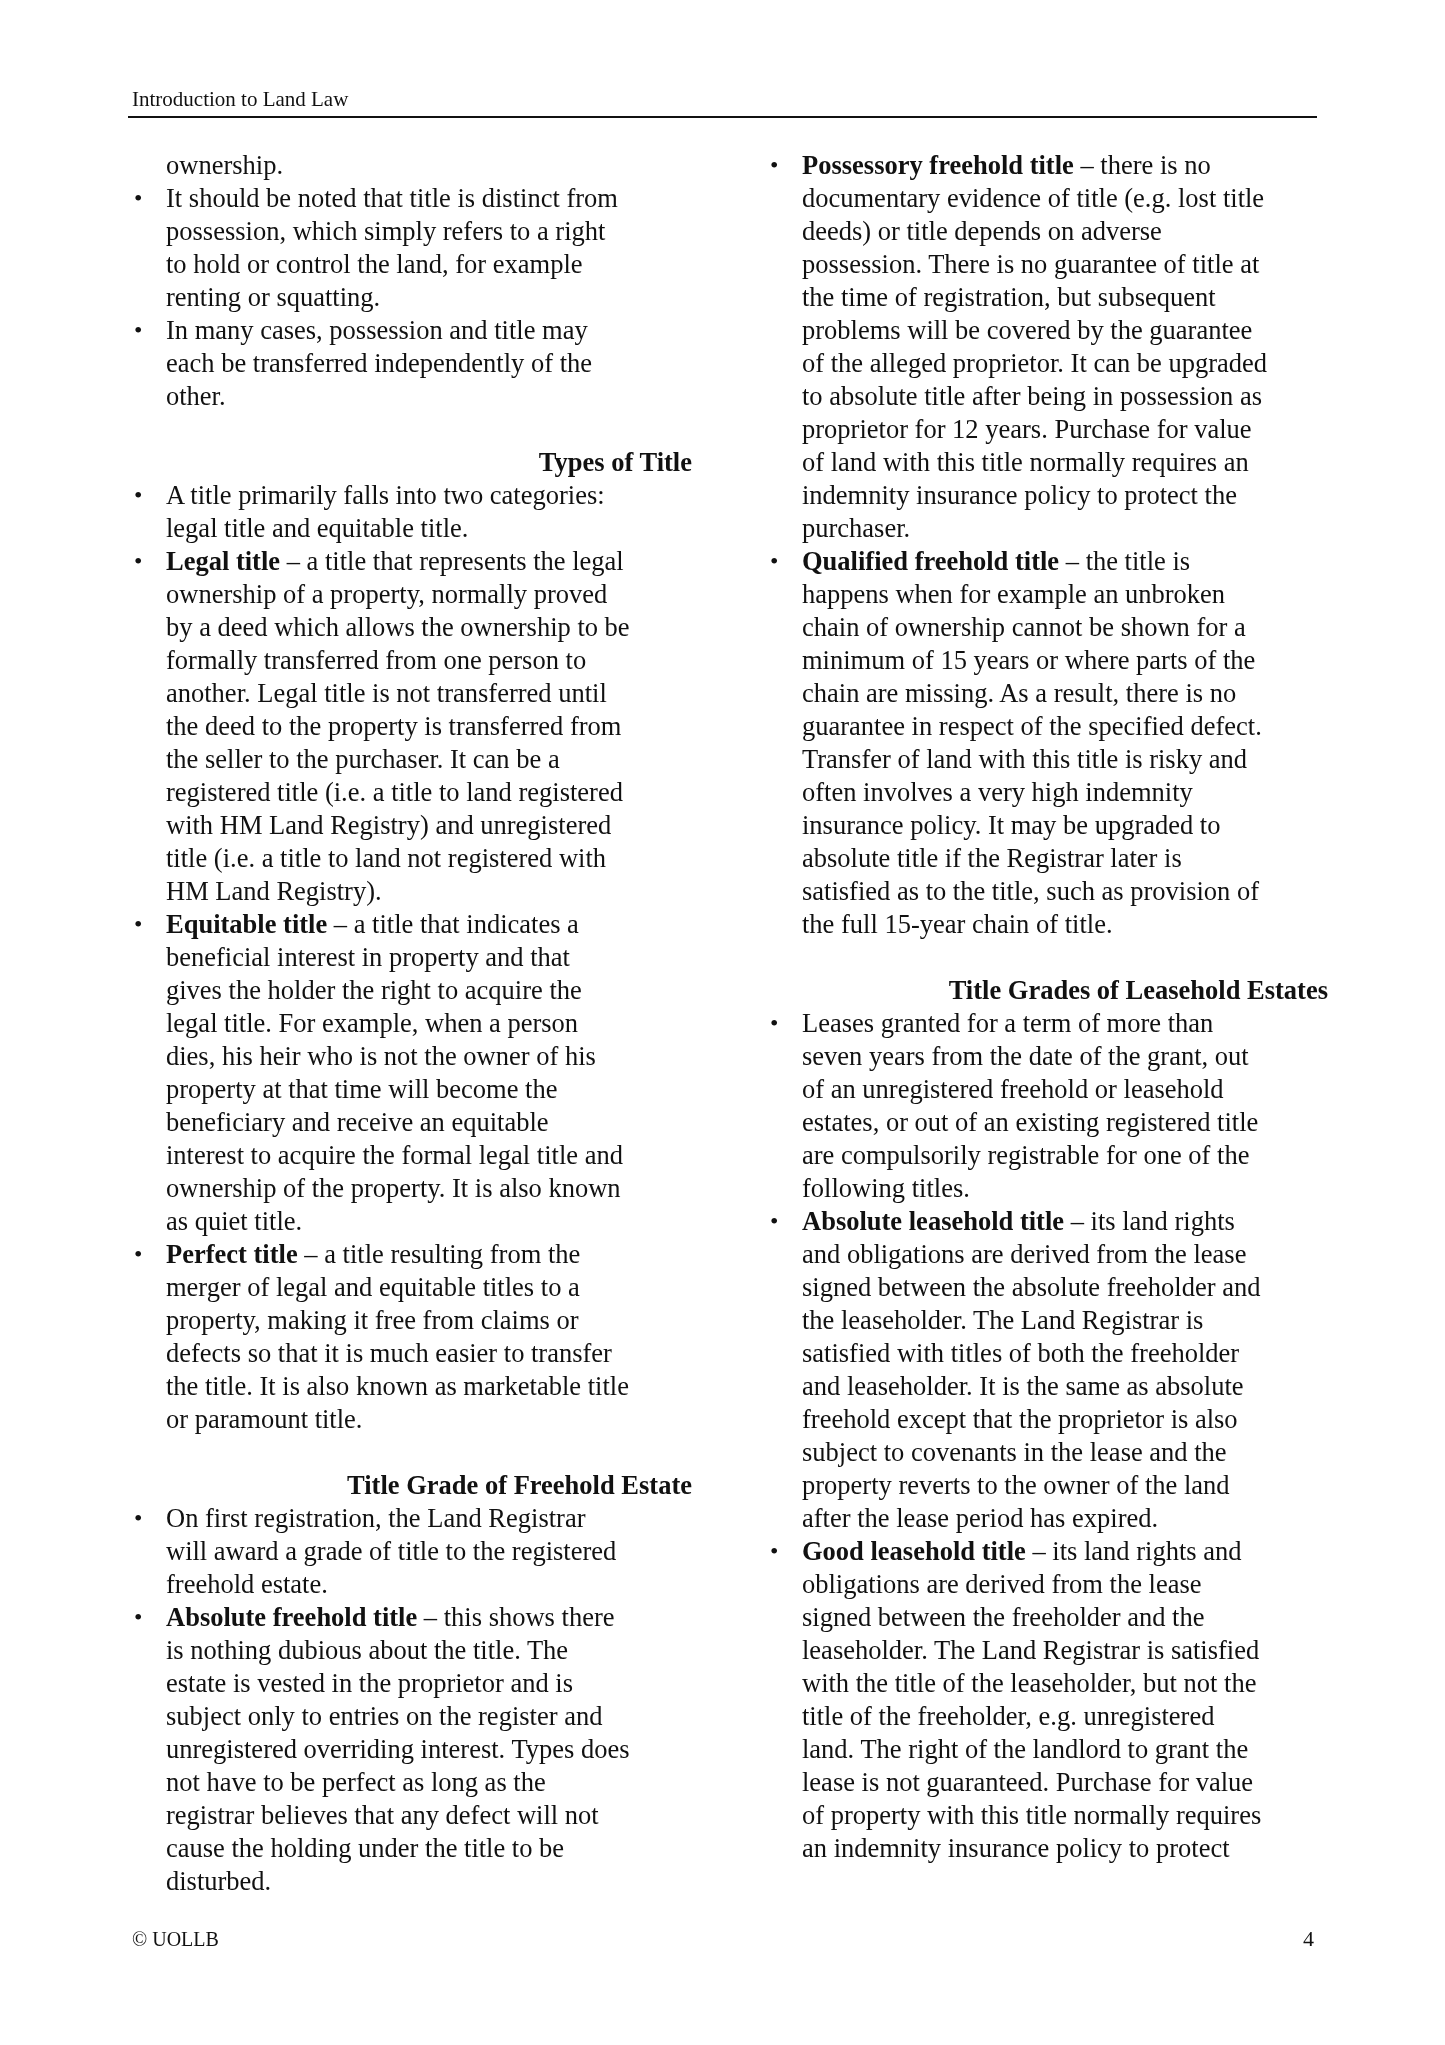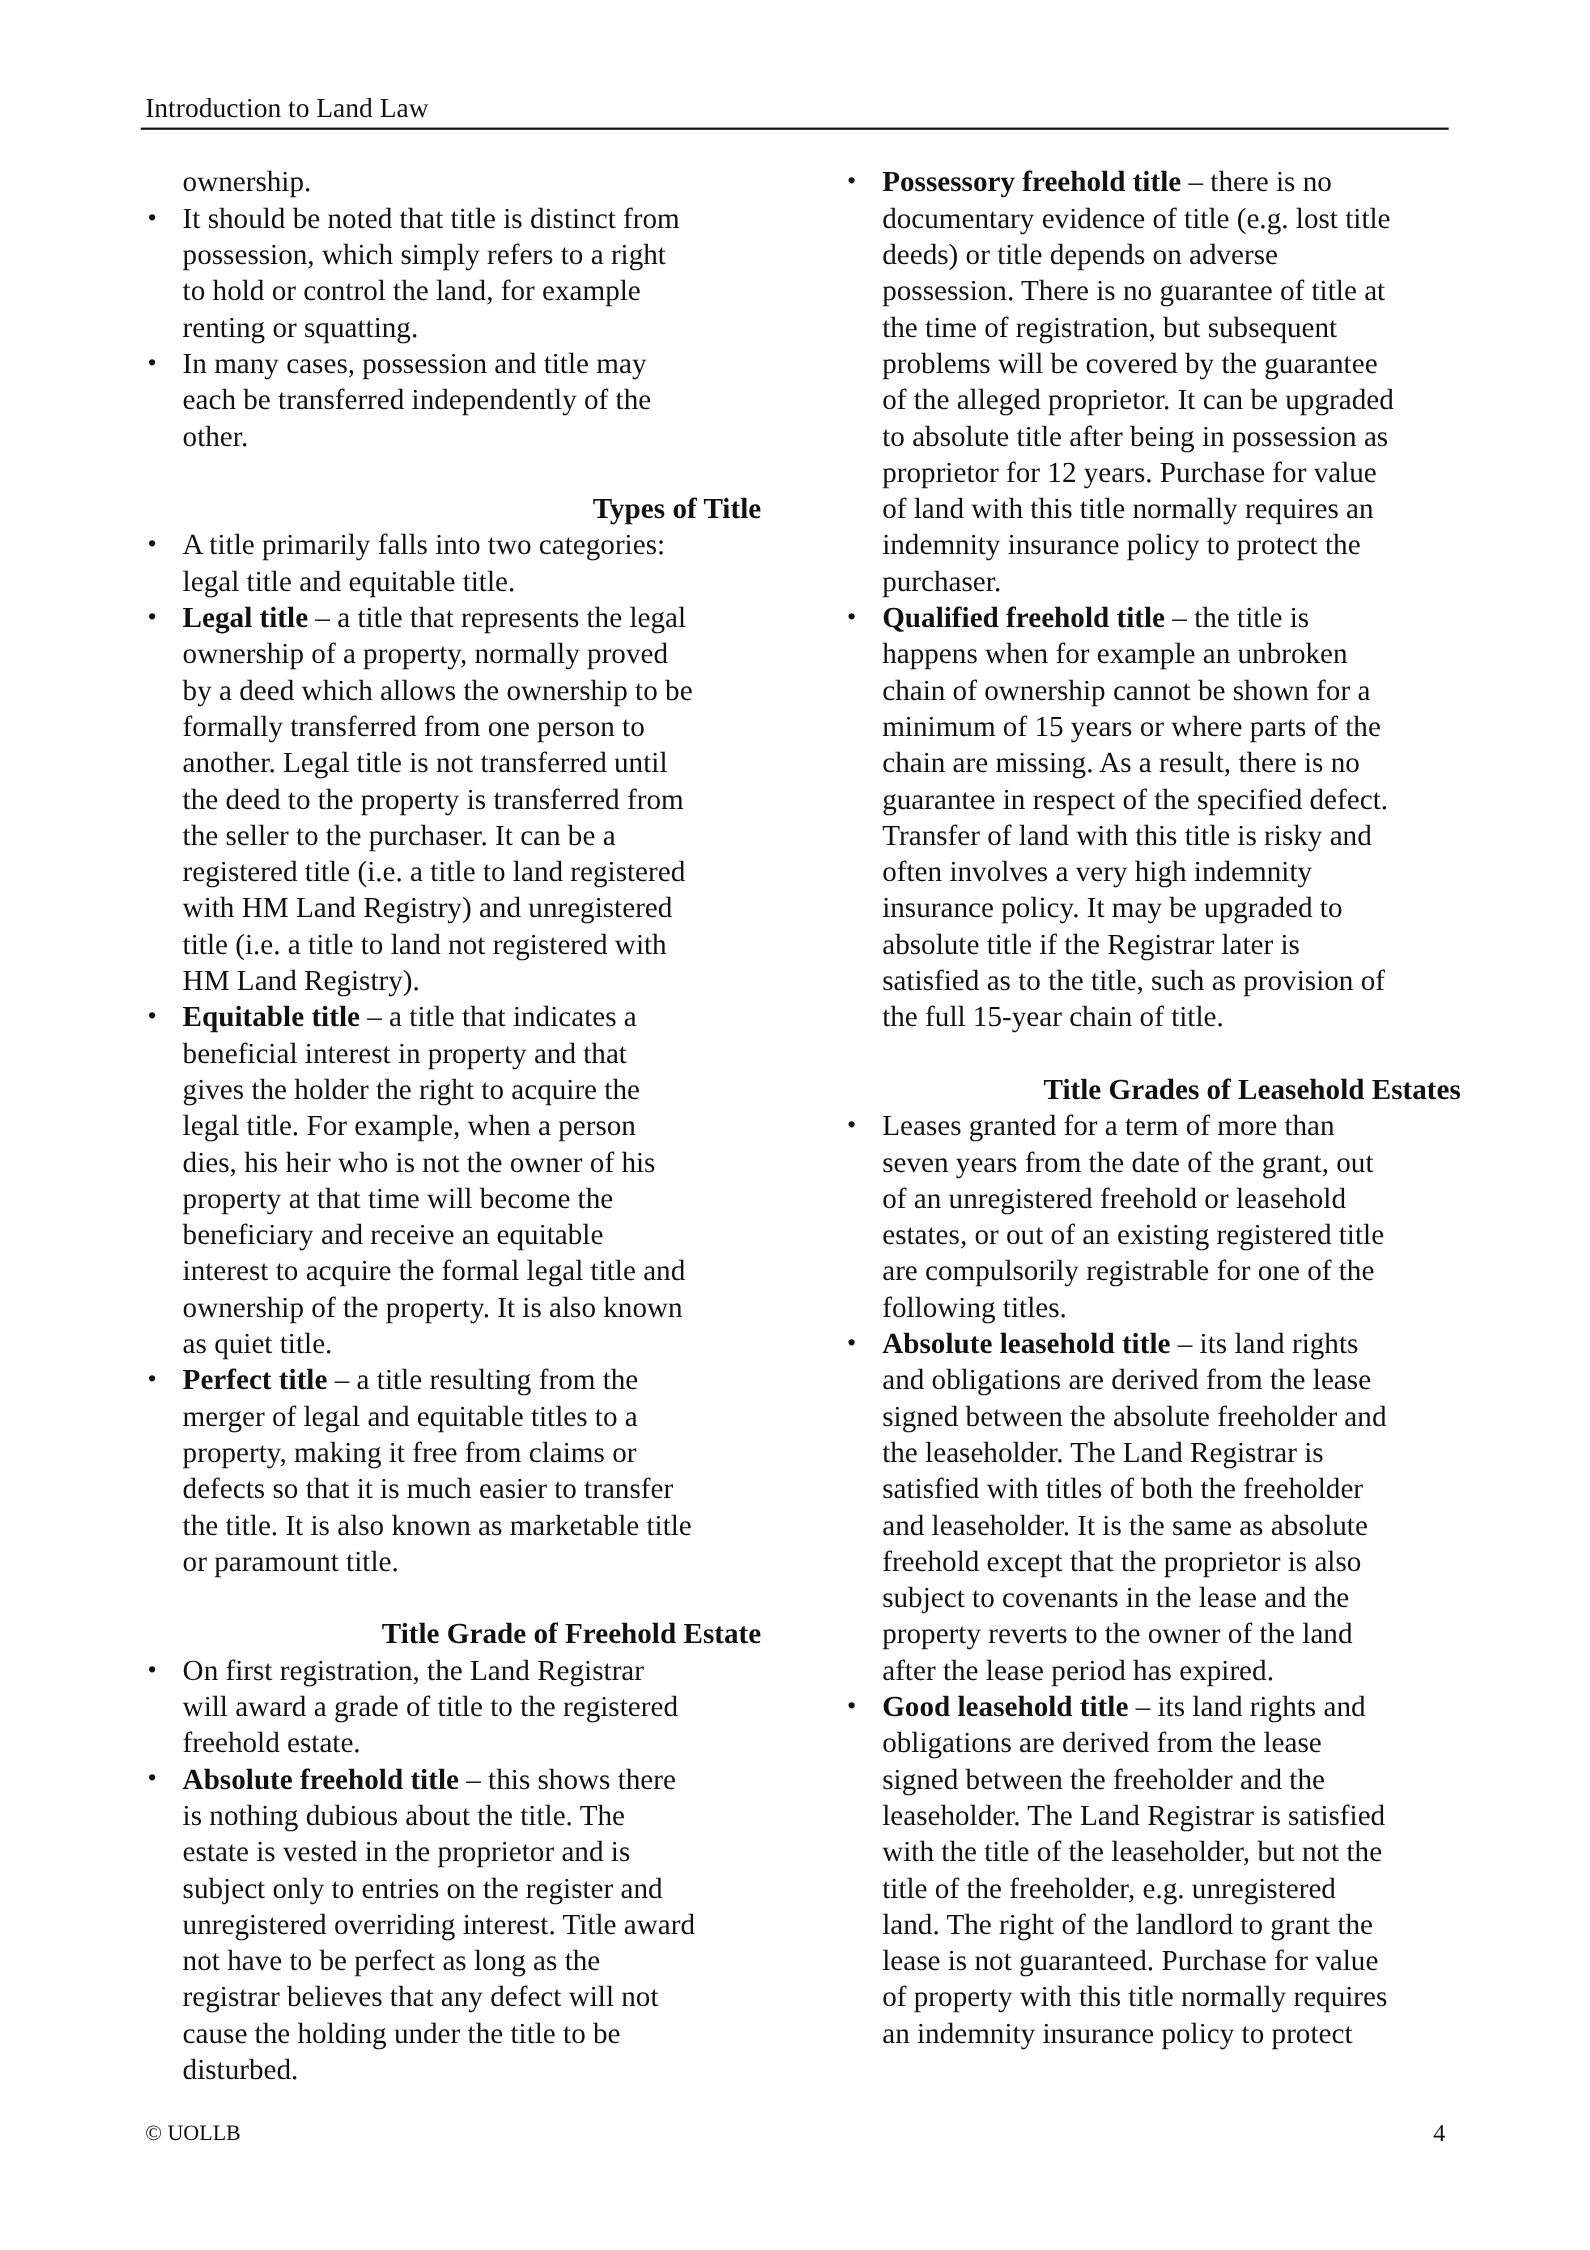--- a/index.html
+++ b/index.html
@@ -1,18 +1,18 @@
 <!DOCTYPE html>
 <html><head>
 <meta charset="utf-8">
 <style>
   html, body { margin: 0; padding: 0; background: #ffffff; }
   body { width: 1445px; height: 2045px; position: relative; overflow: hidden;
          font-family: "Liberation Serif", "DejaVu Serif", serif; color: #111111; }
-  .running-header { position: absolute; left: 132px; top: 86px; font-size: 25px; line-height: 26px; }
+  .running-header { position: absolute; left: 132px; top: 86px; font-size: 21px; line-height: 26px; }
   .header-rule { position: absolute; left: 128px; top: 116px; width: 1189px; height: 0; border-top: 2.5px solid #111; }
   .column { position: absolute; top: 149px; width: 560px; font-size: 26.5px; line-height: 33px; }
   .col-left { left: 132px; }
   .col-right { left: 768px; }
   .line { display: block; white-space: nowrap; height: 33px; }
   .indent { padding-left: 34px; }
   .bullet-line { position: relative; padding-left: 34px; }
   .bullet { position: absolute; left: 2px; top: 0; font-size: 24px; }
   .heading { font-weight: bold; text-align: right; }
   .blank { display: block; height: 33px; }
@@ -85,21 +85,21 @@
     <div>
       <span class="line bullet-line"><span class="bullet">•</span><span>On first registration, the Land Registrar</span></span>
       <span class="line bullet-line"><span>will award a grade of title to the registered</span></span>
       <span class="line bullet-line"><span>freehold estate.</span></span>
     </div>
     <div>
       <span class="line bullet-line"><span class="bullet">•</span><b>Absolute freehold title</b><span> – this shows there</span></span>
       <span class="line bullet-line"><span>is nothing dubious about the title. The</span></span>
       <span class="line bullet-line"><span>estate is vested in the proprietor and is</span></span>
       <span class="line bullet-line"><span>subject only to entries on the register and</span></span>
-      <span class="line bullet-line"><span>unregistered overriding interest. Title award</span></span>
+      <span class="line bullet-line"><span>unregistered overriding interest. Types does</span></span>
       <span class="line bullet-line"><span>not have to be perfect as long as the</span></span>
       <span class="line bullet-line"><span>registrar believes that any defect will not</span></span>
       <span class="line bullet-line"><span>cause the holding under the title to be</span></span>
       <span class="line bullet-line"><span>disturbed.</span></span>
     </div>
   </div>
 <div class="column col-right">
     <div>
       <span class="line bullet-line"><span class="bullet">•</span><b>Possessory freehold title</b><span> – there is no</span></span>
       <span class="line bullet-line"><span>documentary evidence of title (e.g. lost title</span></span>

